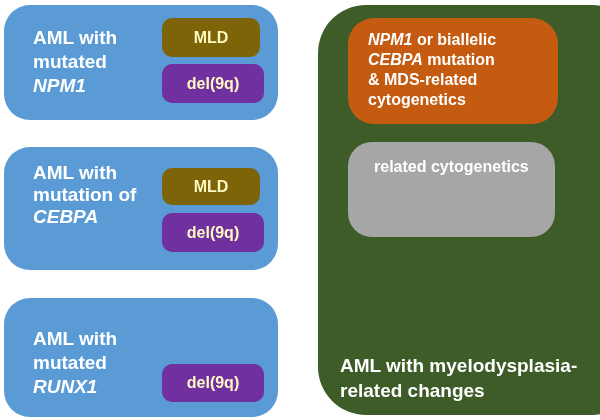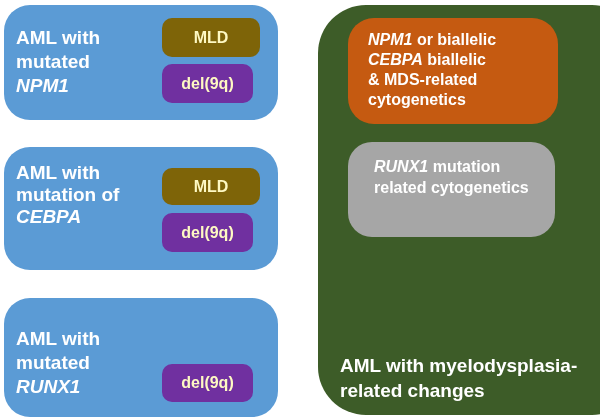--- a/index.html
+++ b/index.html
@@ -9,31 +9,31 @@
     overflow:hidden;
   }
   em{font-style:italic;}
 
   
   .bluebox{position:absolute;left:4px;width:274px;background:#5b9bd5;border-radius:26px;}
   .bluebox.b1{top:5px;height:115px;}
   .bluebox.b2{top:147px;height:123px;}
   .bluebox.b3{top:298px;height:119px;}
 
-  .title{position:absolute;left:12px;font-size:19px;line-height:24px;}
+  .title{position:absolute;left:29px;font-size:19px;line-height:24px;}
   .b1 .title{top:21px;}
   .b2 .title{top:15px;line-height:22px;}
   .b3 .title{top:29px;}
 
   .tag{
     position:absolute;left:158px;border-radius:10px;color:#fef9c3;
     font-size:16px;display:flex;align-items:center;justify-content:center;
   }
   .tag.mld{background:#7e6408;width:98px;}
-  .tag.del9q{background:#7030a0;width:91px;}
+  .tag.del9q{background:#7030a0;width:102px;}
   .b1 .tag.mld{top:13px;height:39px;}
   .b1 .tag.del9q{top:59px;height:39px;}
   .b2 .tag.mld{top:21px;height:37px;}
   .b2 .tag.del9q{top:66px;height:39px;}
   .b3 .tag.del9q{top:66px;height:38px;}
 
   
   .greenbox{
     position:absolute;left:318px;top:5px;width:276px;height:410px;
     background:#3d5c28;border-radius:48px;padding-left:46px;
@@ -79,29 +79,28 @@
       <div><em>RUNX1</em></div>
     </div>
     <div class="tag del9q">del(9q)</div>
   </div>
 
   <div class="greenbox">
 
     <div class="card orange">
       <div class="lines">
         <div><em>NPM1</em><span> or biallelic</span></div>
-        <div><em>CEBPA</em><span> biallelic</span></div>
+        <div><em>CEBPA</em><span> mutation</span></div>
         <div>&amp; MDS-related</div>
         <div>cytogenetics</div>
       </div>
     </div>
 
     <div class="card gray">
       <div class="lines">
-        <div><em>RUNX1</em><span> mutation</span></div>
         <div>related cytogenetics</div>
       </div>
     </div>
 
     <div class="green-label">
       <div>AML with myelodysplasia-</div>
       <div>related changes</div>
     </div>
 
   </div>

